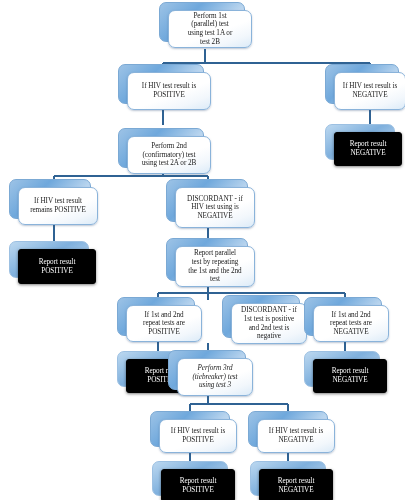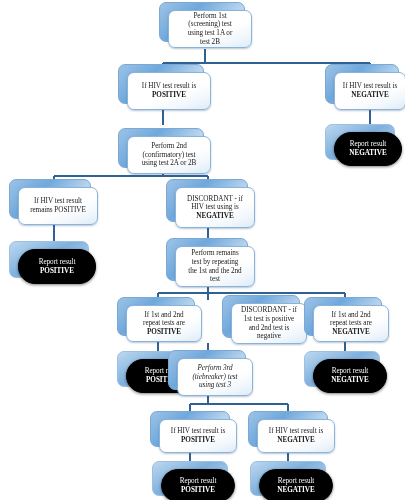--- a/index.html
+++ b/index.html
@@ -41,31 +41,31 @@
     text-align:center;
     padding:2px 4px;
     box-sizing:border-box;
   }
   .node .face .txt{
     font-size:7.2px;
     line-height:8.6px;
     color:#1a1a1a;
     letter-spacing:-0.05px;
   }
-  .node .face .txt b{font-weight:bold;}
+  .node .face .txt b{font-weight:normal;}
 
   
   .node.report .plate{
     background:linear-gradient(150deg,#bcd8f0 0%,#7fb0dd 45%,#cfe2f5 100%);
     border:1px solid #9cc0e2;
   }
   .node.report .face{
     background:#000000;
     border:1px solid #000000;
-    border-radius:17px;
+    border-radius:3px;
     box-shadow:0 1px 3px rgba(0,0,0,.5);
   }
   .node.report .face .txt{color:#ffffff;font-size:7.2px;line-height:8.8px;}
 </style>
 </head>
 <body>
 
 <div id="canvas">
 
   <svg id="lines" viewBox="0 0 405 500" xmlns="http://www.w3.org/2000/svg">
@@ -110,21 +110,21 @@
 
       <path d="M288 452 L288 463"></path>
     </g>
   </svg>
 
   <div class="node" style="left:159px;top:2px;width:84px;height:38px;">
     <div class="plate"></div>
     <div class="face">
         <div class="txt">
       <span>Perform 1st</span><br>
-      <span>(screening) test</span><br>
+      <span>(parallel) test</span><br>
       <span>using test 1A or</span><br>
       <span>test 2B</span>
     </div>
       </div>
   </div>
 
   <div class="node" style="left:118px;top:64px;width:84px;height:38px;">
     <div class="plate"></div>
     <div class="face">
         <div class="txt">
@@ -193,21 +193,21 @@
       <span>Report result</span><br>
       <b>POSITIVE</b>
     </div>
       </div>
   </div>
 
   <div class="node" style="left:166px;top:238px;width:80px;height:41px;">
     <div class="plate"></div>
     <div class="face">
         <div class="txt">
-      <span>Perform remains</span><br>
+      <span>Report parallel</span><br>
       <span>test by repeating</span><br>
       <span>the 1st and the 2nd</span><br>
       <span>test</span>
     </div>
       </div>
   </div>
 
   <div class="node" style="left:117px;top:297px;width:76px;height:37px;">
     <div class="plate"></div>
     <div class="face">

